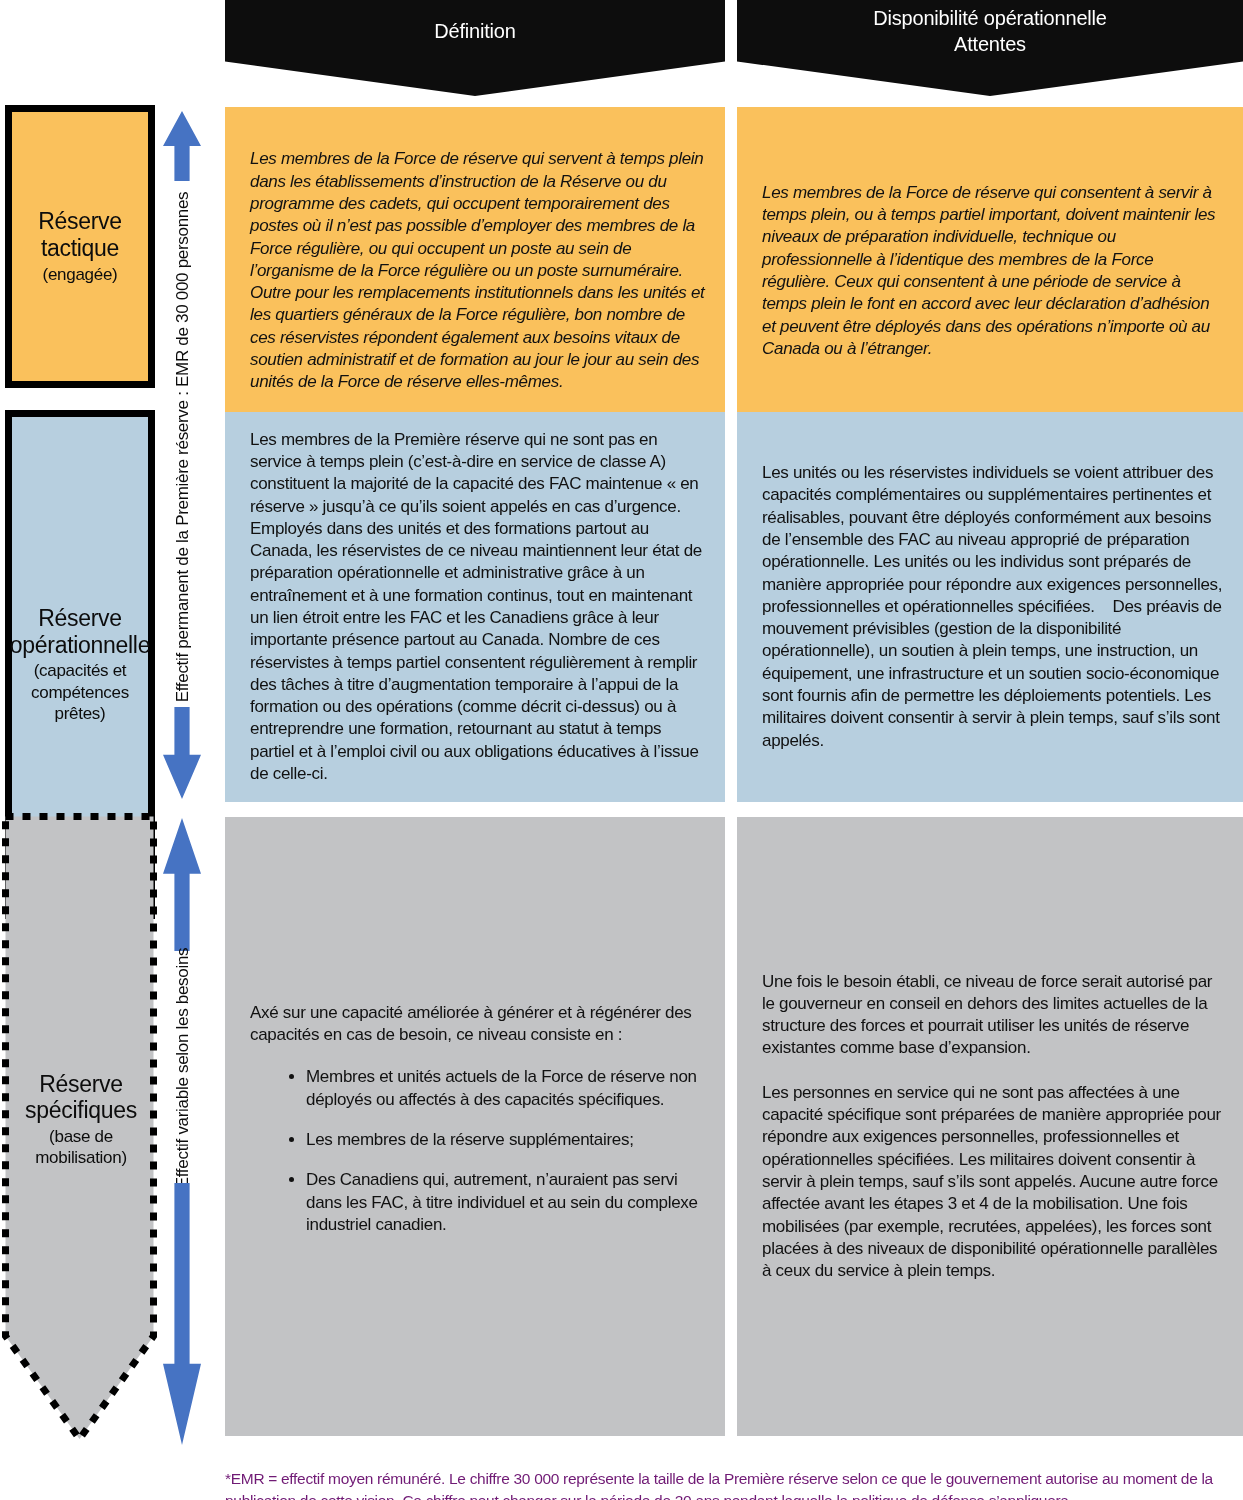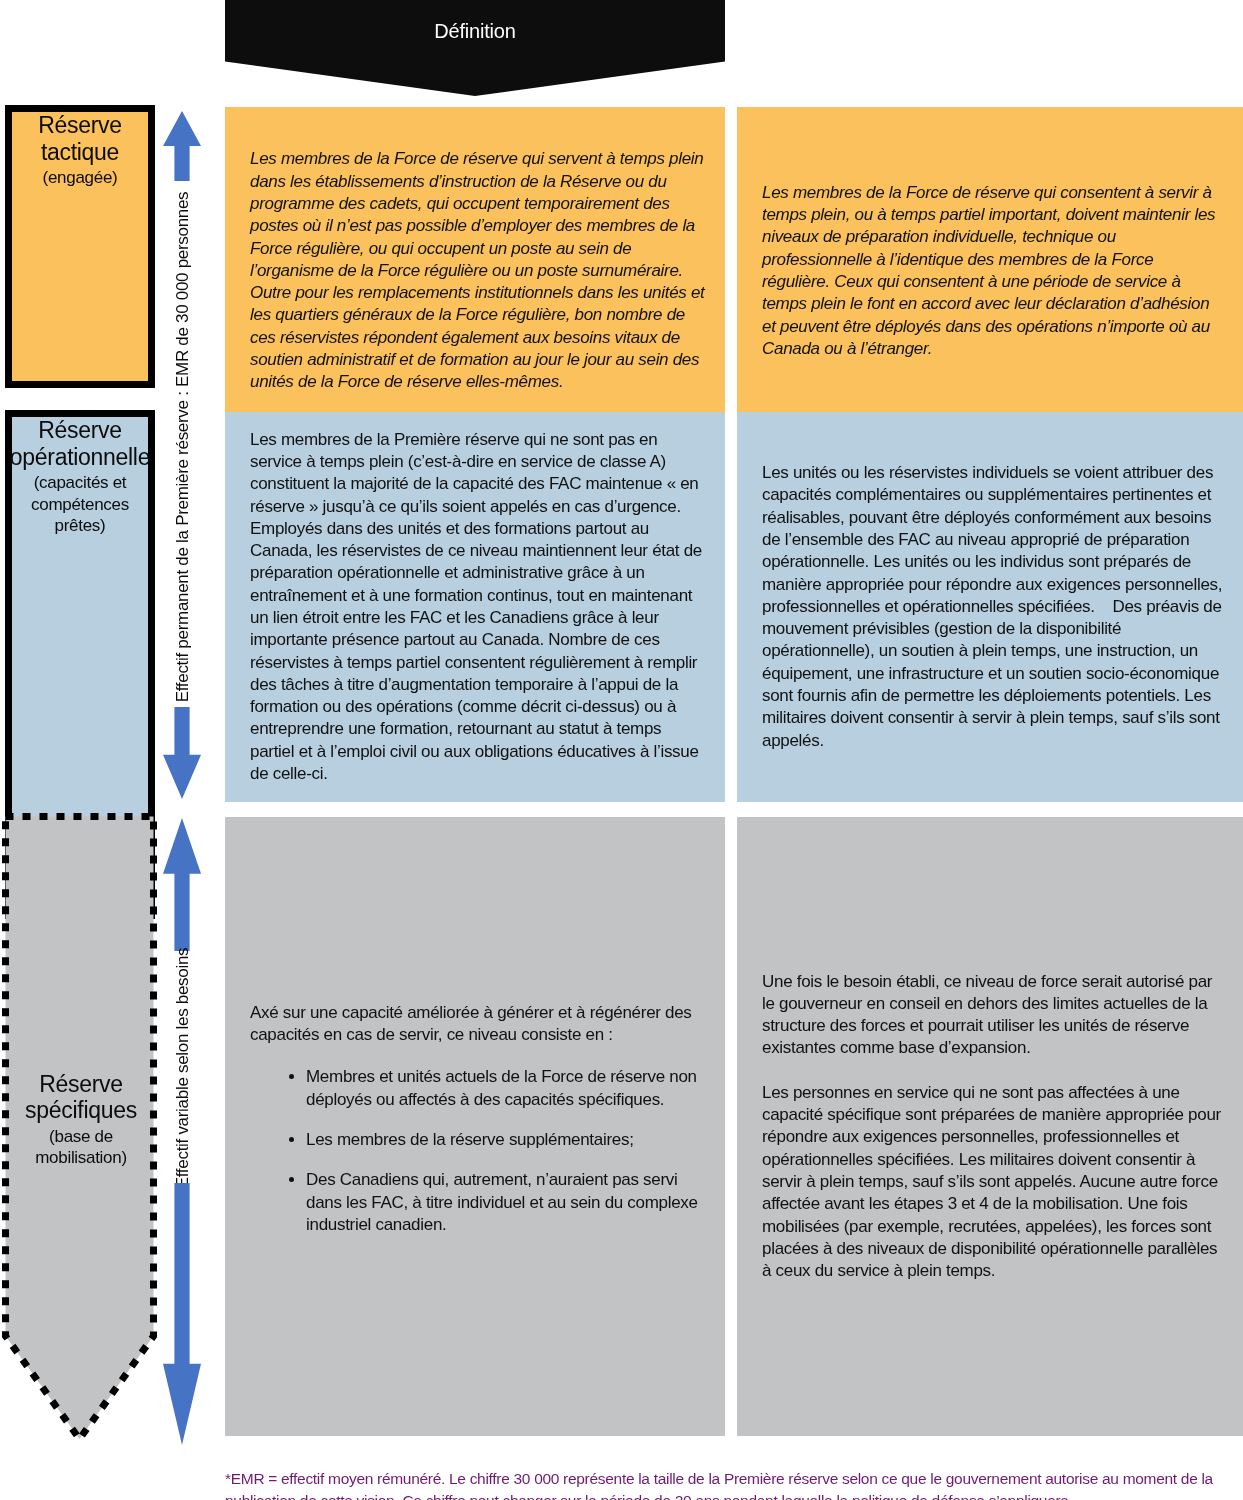--- a/index.html
+++ b/index.html
@@ -16,21 +16,21 @@
     display:flex; align-items:center; justify-content:center;
     box-sizing:border-box; padding-bottom:34px;
   }
   .banner .lbl { color:#fff; font-size:20px; line-height:1.3; text-align:center; white-space:pre-line; letter-spacing:-0.2px; }
   #banner-def { left:225px; width:500px;justify-content:center; }
   #banner-exp { left:737px; width:506px; }
 
   
   .level-box {
     position:absolute; left:5px; width:150px; border:7px solid #000; box-sizing:border-box;
-    display:flex; flex-direction:column; align-items:center; justify-content:flex-start; text-align:center;
+    display:flex; flex-direction:column; align-items:center; justify-content:center; text-align:center;
   }
   #box-tactical    { top:105px; height:283px; background:var(--orange,#FAC15C); }
   #box-operational { top:410px; height:509px; background:var(--blue,#B7CFDF); }
   .level-title { font-size:23px; line-height:1.16; letter-spacing:-0.3px; color:#0c0c0c; }
   .level-sub   { font-size:17px; line-height:1.25; letter-spacing:-0.3px; color:#0c0c0c; margin-top:2px; }
   #pent { position:absolute; left:0; top:812px; }
   #strategic-label {
     position:absolute; left:6px; top:812px; width:150px; height:615px;
     display:flex; flex-direction:column; align-items:center; justify-content:center; text-align:center;
   }
@@ -73,20 +73,24 @@
   }
 </style>
 </head>
 <body>
 
 <div class="canvas">
 
   <div class="banner" id="banner-def">
     <div class="lbl">Définition</div>
   </div>
+  <div class="banner" id="banner-exp">
+    <div class="lbl">Disponibilité opérationnelle
+Attentes</div>
+  </div>
 
   <div class="level-box" id="box-tactical">
     <div class="level-title">Réserve tactique</div>
     <div class="level-sub">(engagée)</div>
   </div>
   <div class="level-box" id="box-operational">
     <div class="level-title">Réserve opérationnelle</div>
     <div class="level-sub">(capacités et compétences prêtes)</div>
   </div>
   <svg id="pent" width="162" height="633" viewBox="0 0 162 633" aria-hidden="true">
@@ -112,21 +116,21 @@
   </div>
 
   <div class="cell def r2">
     <p>Les membres de la Première réserve qui ne sont pas en service à temps plein (c’est-à-dire en service de classe A) constituent la majorité de la capacité des FAC maintenue « en réserve » jusqu’à ce qu’ils soient appelés en cas d’urgence. Employés dans des unités et des formations partout au Canada, les réservistes de ce niveau maintiennent leur état de préparation opérationnelle et administrative grâce à un entraînement et à une formation continus, tout en maintenant un lien étroit entre les FAC et les Canadiens grâce à leur importante présence partout au Canada. Nombre de ces réservistes à temps partiel consentent régulièrement à remplir des tâches à titre d’augmentation temporaire à l’appui de la formation ou des opérations (comme décrit ci-dessus) ou à entreprendre une formation, retournant au statut à temps partiel et à l’emploi civil ou aux obligations éducatives à l’issue de celle-ci.</p>
   </div>
   <div class="cell exp r2">
     <p>Les unités ou les réservistes individuels se voient attribuer des capacités complémentaires ou supplémentaires pertinentes et réalisables, pouvant être déployés conformément aux besoins de l’ensemble des FAC au niveau approprié de préparation opérationnelle. Les unités ou les individus sont préparés de manière appropriée pour répondre aux exigences personnelles, professionnelles et opérationnelles spécifiées.    Des préavis de mouvement prévisibles (gestion de la disponibilité opérationnelle), un soutien à plein temps, une instruction, un équipement, une infrastructure et un soutien socio-économique sont fournis afin de permettre les déploiements potentiels. Les militaires doivent consentir à servir à plein temps, sauf s’ils sont appelés.</p>
   </div>
 
   <div class="cell def r3">
-    <p>Axé sur une capacité améliorée à générer et à régénérer des capacités en cas de servir, ce niveau consiste en :</p>
+    <p>Axé sur une capacité améliorée à générer et à régénérer des capacités en cas de besoin, ce niveau consiste en :</p>
     <ul class="bullets">
       <li>Membres et unités actuels de la Force de réserve non déployés ou affectés à des capacités spécifiques.</li>
       <li>Les membres de la réserve supplémentaires;</li>
       <li>Des Canadiens qui, autrement, n’auraient pas servi dans les FAC, à titre individuel et au sein du complexe industriel canadien.</li>
     </ul>
   </div>
   <div class="cell exp r3">
     <p>Une fois le besoin établi, ce niveau de force serait autorisé par le gouverneur en conseil en dehors des limites actuelles de la structure des forces et pourrait utiliser les unités de réserve existantes comme base d’expansion.</p>
     <p>Les personnes en service qui ne sont pas affectées à une capacité spécifique sont préparées de manière appropriée pour répondre aux exigences personnelles, professionnelles et opérationnelles spécifiées. Les militaires doivent consentir à servir à plein temps, sauf s’ils sont appelés. Aucune autre force affectée avant les étapes 3 et 4 de la mobilisation. Une fois mobilisées (par exemple, recrutées, appelées), les forces sont placées à des niveaux de disponibilité opérationnelle parallèles à ceux du service à plein temps.</p>
   </div>

